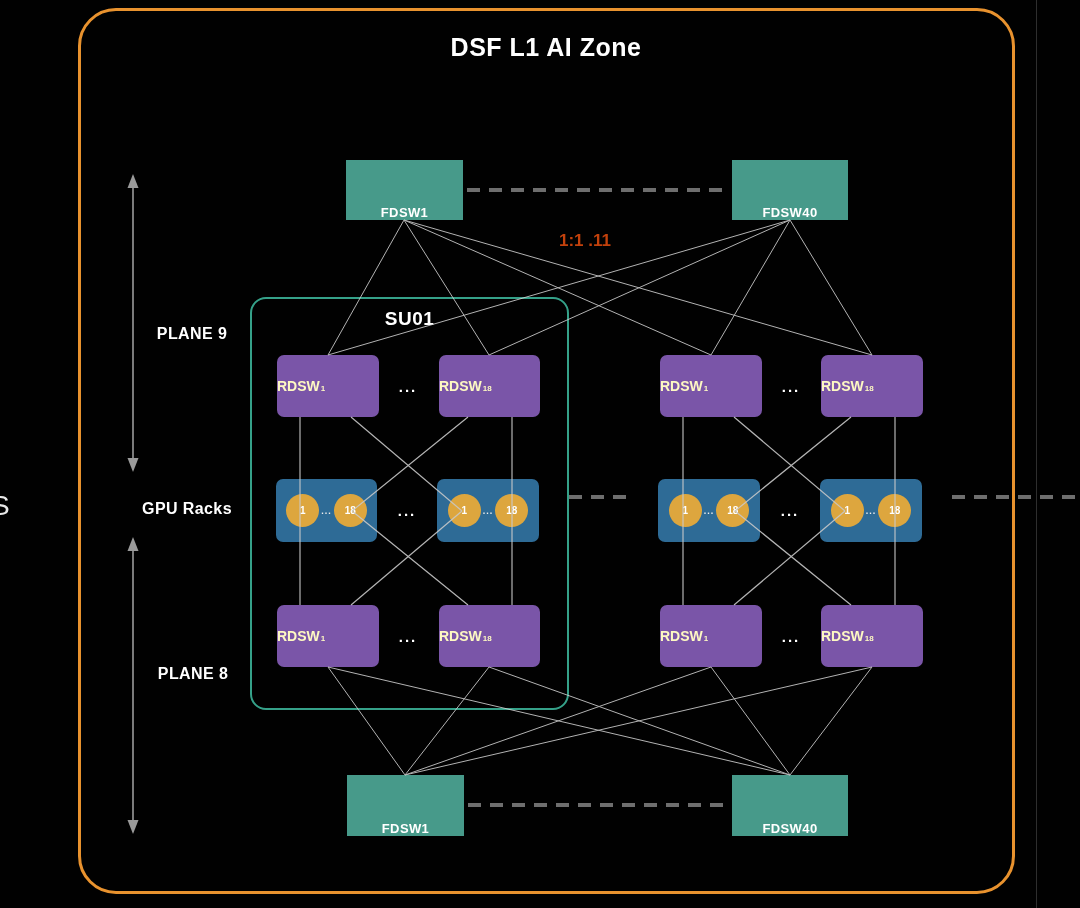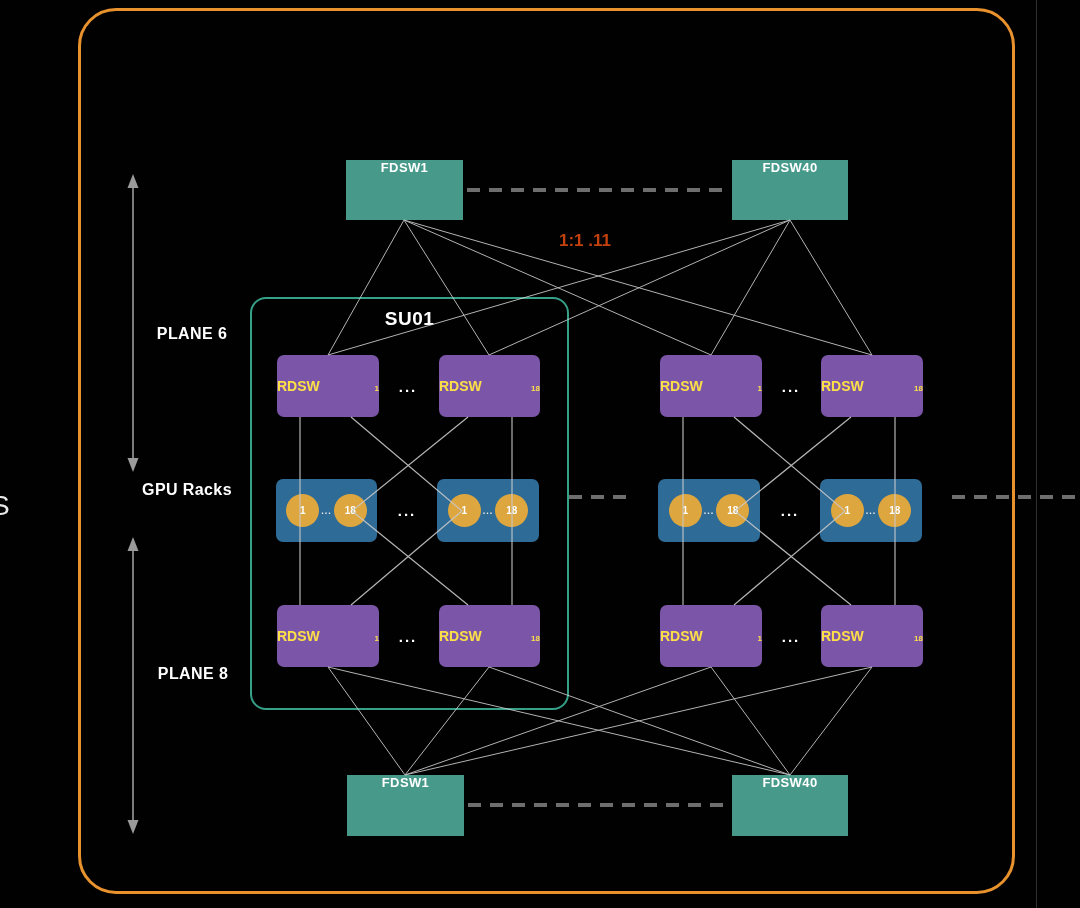--- a/index.html
+++ b/index.html
@@ -4,26 +4,26 @@
 <style>
   html,body{margin:0;padding:0;background:#000;}
   .canvas{position:relative;width:1080px;height:908px;background:#010101;overflow:hidden;
           font-family:"Liberation Sans",sans-serif;}
   .frame{position:absolute;left:78px;top:8px;width:931px;height:880px;
          border:3px solid #E8922E;border-radius:38px;z-index:0;}
   .edge-divider{position:absolute;left:1036px;top:0;width:1px;height:908px;background:#2e2e2e;}
   .zone-title{position:absolute;left:546px;top:33px;transform:translateX(-50%);
         color:#fff;font-weight:bold;font-size:25px;letter-spacing:.5px;white-space:nowrap;z-index:2;}
   .fdsw{position:absolute;background:#479A8A;color:#fff;font-weight:bold;font-size:13px;
-        display:flex;align-items:flex-start;justify-content:center;letter-spacing:.4px;z-index:2;}
+        display:flex;align-items:flex-end;justify-content:center;letter-spacing:.4px;z-index:2;}
   .su{position:absolute;border:2px solid #35A189;border-radius:16px;z-index:1;}
   .su-label{position:absolute;top:9px;left:50%;transform:translateX(-50%);
         color:#fff;font-weight:bold;font-size:19px;letter-spacing:.5px;}
-  .rdsw{position:absolute;background:#7A55A8;border-radius:7px;color:#fde047;font-weight:bold;
-        font-size:14px;display:flex;align-items:center;justify-content:space-between;z-index:2;}
+  .rdsw{position:absolute;background:#7A55A8;border-radius:7px;color:#fef9c3;font-weight:bold;
+        font-size:14px;display:flex;align-items:center;justify-content:flex-start;z-index:2;}
   .rdsw sub{font-size:8px;margin-left:1px;transform:translateY(2px);}
   .rack{position:absolute;background:#2E6B96;border-radius:7px;display:flex;align-items:center;
         justify-content:center;gap:2px;z-index:2;}
   .gpu{width:33px;height:33px;border-radius:50%;background:#DDA63E;color:#fff;font-weight:bold;
         font-size:10px;display:flex;align-items:center;justify-content:center;flex:0 0 auto;}
   .mini-dots{color:#eee;font-weight:bold;font-size:9px;letter-spacing:1px;}
   .dots{position:absolute;color:#fff;font-weight:bold;font-size:15px;letter-spacing:2px;
         transform:translate(-50%,-50%);z-index:2;}
   .side-label{position:absolute;color:#fff;font-weight:bold;font-size:16px;letter-spacing:.4px;
         transform:translate(-50%,-50%);white-space:nowrap;z-index:2;}
@@ -33,25 +33,26 @@
   svg.lines{position:absolute;left:0;top:0;z-index:5;pointer-events:none;}
 </style>
 </head>
 <body>
 
 <div class="canvas">
 
   <div class="frame"></div>
   <div class="edge-divider"></div>
 
+  <div class="zone-title">DSF L1 AI Zone</div>
   <div class="ratio-label">1:1 .11</div>
   <div class="edge-s">S</div>
 
-  <div class="side-label" style="left:192px;top:334px">PLANE 6</div>
-  <div class="side-label" style="left:187px;top:490px">GPU Racks</div>
+  <div class="side-label" style="left:192px;top:334px">PLANE 9</div>
+  <div class="side-label" style="left:187px;top:509px">GPU Racks</div>
   <div class="side-label" style="left:193px;top:674px">PLANE 8</div>
 
   <div class="fdsw" style="left:346px;top:160px;width:117px;height:60px">
     <span>FDSW1</span>
     </div>
   <div class="fdsw" style="left:732px;top:160px;width:116px;height:60px">
     <span>FDSW40</span>
     </div>
   <div class="fdsw" style="left:347px;top:775px;width:117px;height:61px">
     <span>FDSW1</span>

